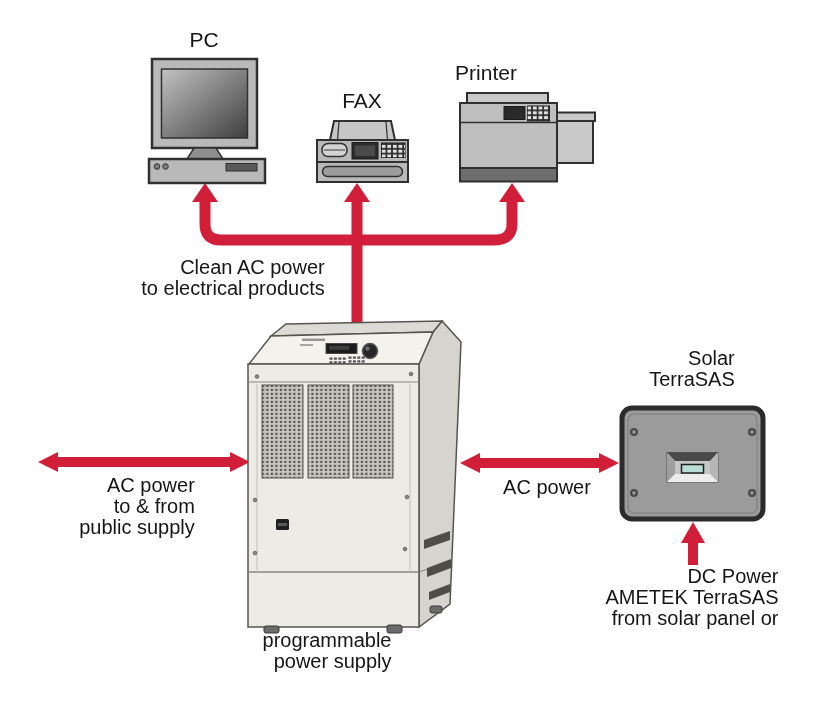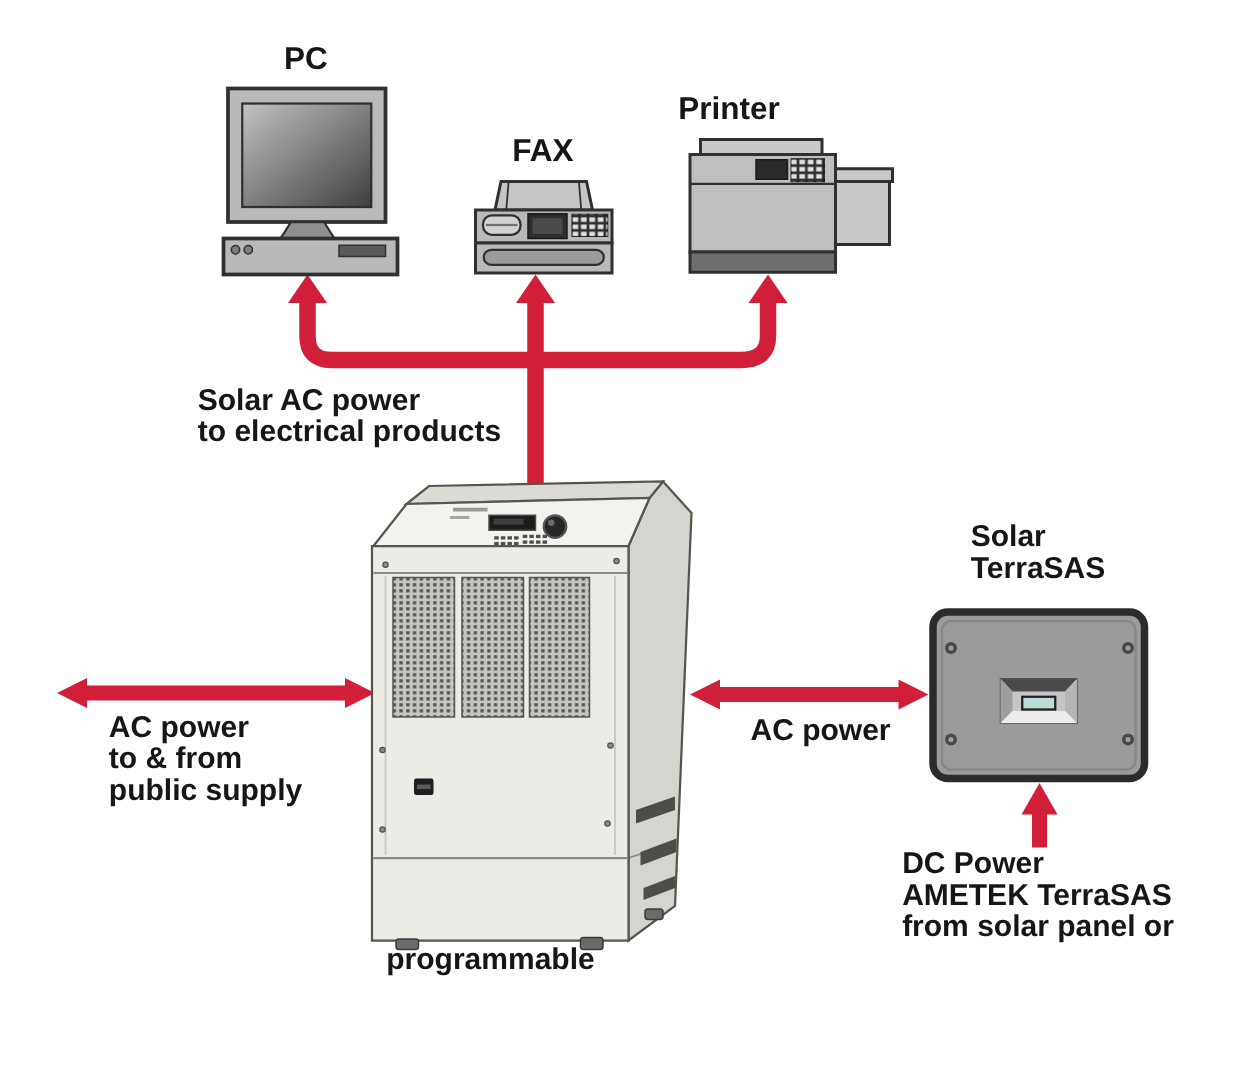--- a/index.html
+++ b/index.html
@@ -7,22 +7,22 @@
     position:relative;
     width:830px;height:719px;
     background:#ffffff;
     font-family:"Liberation Sans",sans-serif;
     overflow:hidden;
   }
   .layer{position:absolute;left:0;top:0;}
   .label{
     position:absolute;
     transform:translateX(-50%);
-    text-align:left;
-    font-weight:bold;
+    text-align:right;
+    font-weight:normal;
     color:var(--text,#161616);
     line-height:1.05;
     white-space:nowrap;
   }
   .device-name{font-size:21px;}
   .flow-label{font-size:20px;}
   .red-fill{fill:var(--arrow,#d21f39);}
   .red-stroke{stroke:var(--arrow,#d21f39);fill:none;}
 </style>
 </head>
@@ -206,21 +206,21 @@
 
   <div class="label device-name" style="left:362px;top:90px">
     <div>FAX</div>
   </div>
 
   <div class="label device-name" style="left:486px;top:62px">
     <div>Printer</div>
   </div>
 
   <div class="label flow-label" style="left:233px;top:257px">
-    <div>Solar AC power</div>
+    <div>Clean AC power</div>
     <div>to electrical products</div>
   </div>
 
   <div class="label flow-label" style="left:137px;top:475px">
     <div>AC power</div>
     <div>to &amp; from</div>
     <div>public supply</div>
   </div>
 
   <div class="label flow-label" style="left:547px;top:477px">
@@ -233,15 +233,16 @@
   </div>
 
   <div class="label flow-label" style="left:692px;top:566px">
     <div>DC Power</div>
     <div>AMETEK TerraSAS</div>
     <div>from solar panel or</div>
   </div>
 
   <div class="label flow-label" style="left:327px;top:630px">
     <div>programmable</div>
+    <div>power supply</div>
   </div>
 
 </div>
 
 </body></html>

